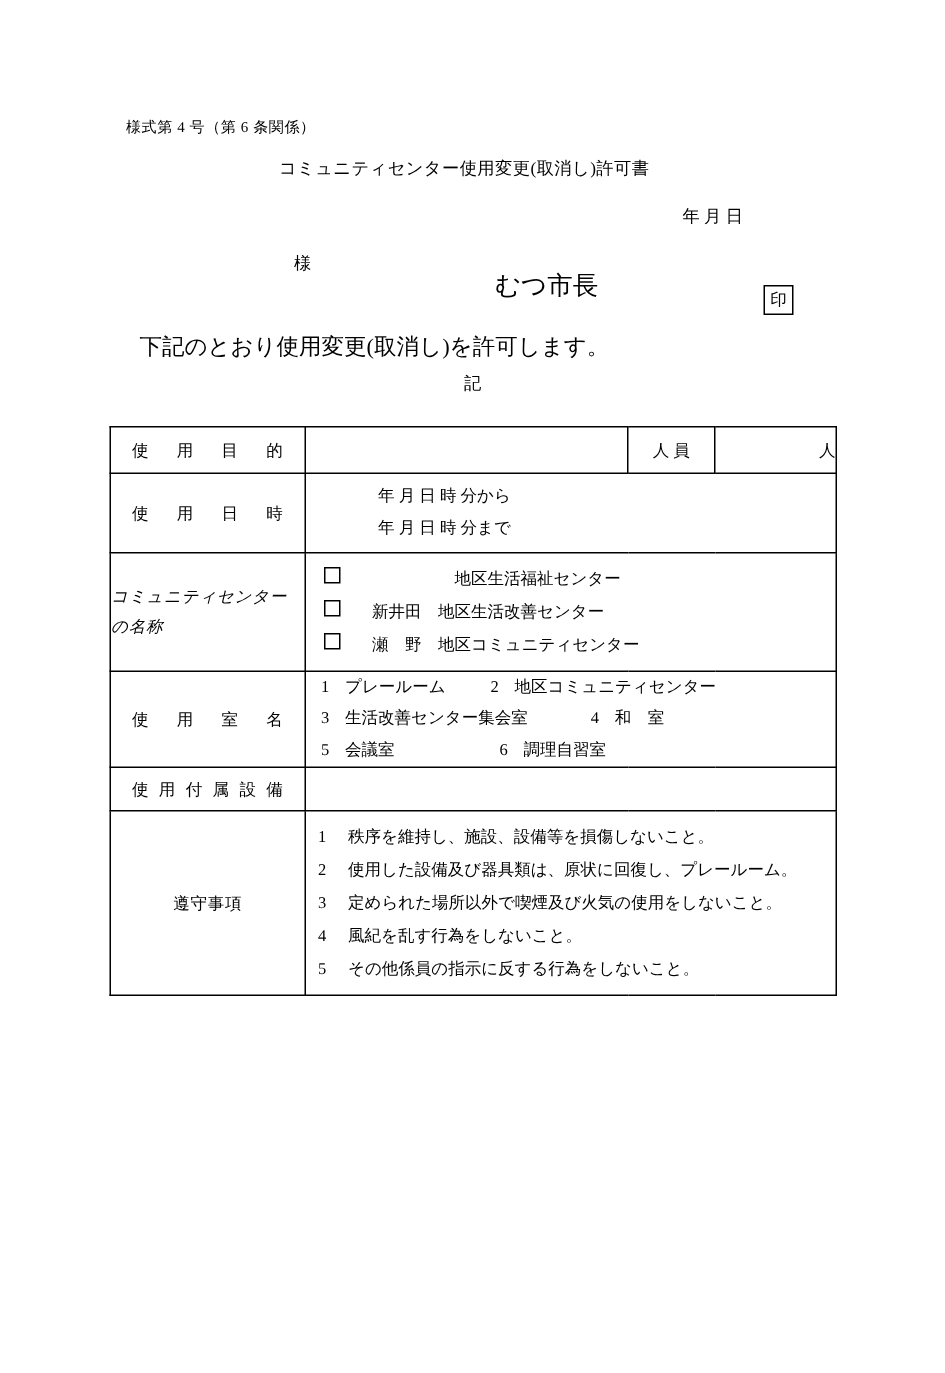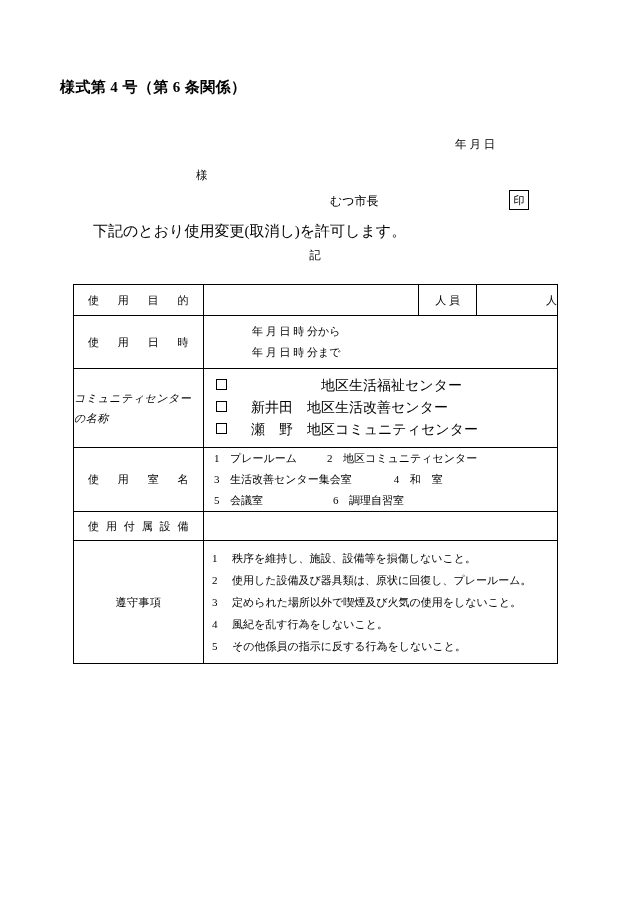--- a/index.html
+++ b/index.html
@@ -16,26 +16,25 @@
     overflow: hidden;
   }
   .page {
     position: absolute;
     left: 0; top: 0;
     width: 630px;
     height: 915px;
   }
   .form-no {
     position: absolute;
-    left: 60px;
+    left: 84px;
     top: 78px;
-    font-size: 15px;
+    font-size: 10px;
     letter-spacing: 0.4px;
     white-space: nowrap;
-    font-weight: bold;
   }
   .doc-title {
     position: absolute;
     left: 186px;
     top: 105px;
     font-size: 11.5px;
     letter-spacing: 0.3px;
     white-space: nowrap;
   }
   .date-line {
@@ -48,22 +47,22 @@
   .addressee {
     position: absolute;
     left: 196px;
     top: 168px;
     font-size: 11.5px;
     white-space: nowrap;
   }
   .issuer {
     position: absolute;
     left: 330px;
-    top: 193px;
-    font-size: 12px;
+    top: 179px;
+    font-size: 17px;
     white-space: nowrap;
     text-align: center;
   }
   .seal-box {
     position: absolute;
     left: 509px;
     top: 190px;
     width: 18px;
     height: 18px;
     border: 1px solid #000;
@@ -121,21 +120,21 @@
   .row-change td { height: 84px; }
   .row-rules td { height: 122px; }
 
   .dt-line {
     font-size: 11px;
     white-space: nowrap;
     line-height: 21px;
     padding-left: 48px;
   }
   .chk-line {
-    font-size: 14px;
+    font-size: 11px;
     line-height: 22px;
     white-space: nowrap;
     padding-left: 12px;
   }
   .chk {
     display: inline-block;
     width: 9px;
     height: 9px;
     border: 1px solid #000;
     margin-right: 10px;
@@ -170,20 +169,21 @@
   .people-cell { text-align: center; }
   .num-cell { text-align: right; padding-right: 10px; }
 </style>
 </head>
 <body>
 
 <div class="page">
 
   <div class="form-no">様式第 4 号（第 6 条関係）</div>
 
+  <div class="doc-title">コミュニティセンター使用変更(取消し)許可書</div>
 
   <div class="date-line">年      月        日</div>
 
   <div class="addressee">様</div>
 
   <div class="issuer">むつ市長</div>
 
   <div class="seal-box">印</div>
 
   <div class="lead">下記のとおり使用変更(取消し)を許可します。</div>

